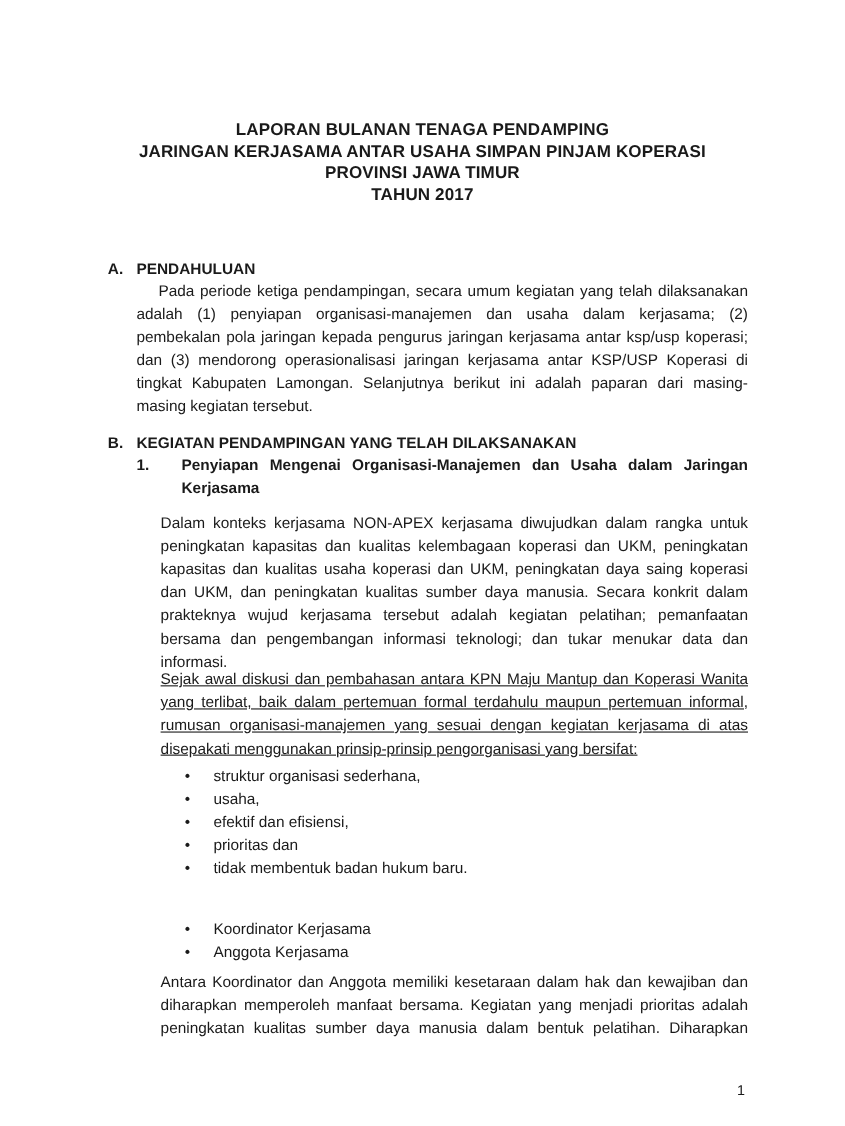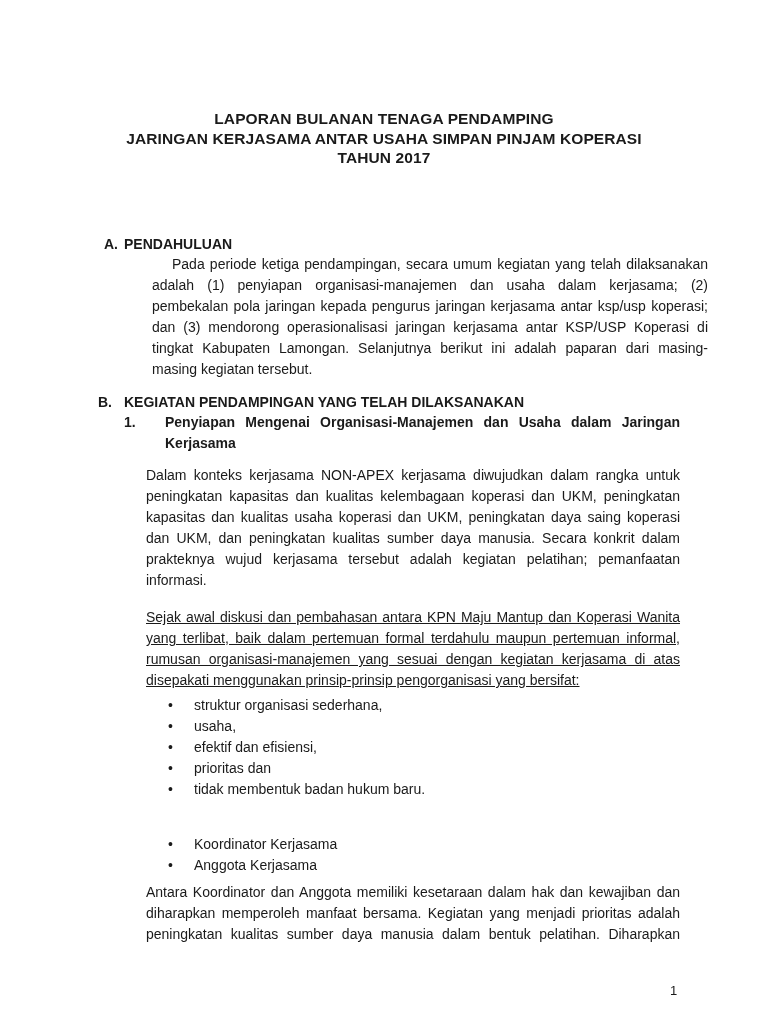--- a/index.html
+++ b/index.html
@@ -28,27 +28,28 @@
   .page-num { position: absolute; left: 670px; top: 966px; font-size: 13px; }
 </style>
 </head>
 <body>
 
 <div class="page">
 
   <div class="title-block">
     <div class="title-line">LAPORAN BULANAN TENAGA PENDAMPING</div>
     <div class="title-line">JARINGAN KERJASAMA ANTAR USAHA SIMPAN PINJAM KOPERASI</div>
+    <div class="title-line">PROVINSI JAWA TIMUR</div>
     <div class="title-line">TAHUN 2017</div>
   </div>
 
-  <div class="heading" style="left:98px; top:217px;text-align:center;">
+  <div class="heading" style="left:98px; top:217px;">
     <span class="mark">A.</span><span>PENDAHULUAN</span>
   </div>
-  <div class="para" style="left:124px; top:237px; width:556px;margin-left:28px;">
+  <div class="para" style="left:124px; top:237px; width:556px;">
     <span class="ln" style="padding-left:20px;">Pada periode ketiga pendampingan, secara umum kegiatan yang telah dilaksanakan</span>
     <span class="ln">adalah (1) penyiapan organisasi-manajemen dan usaha dalam kerjasama; (2)</span>
     <span class="ln">pembekalan pola jaringan kepada pengurus jaringan kerjasama antar ksp/usp koperasi;</span>
     <span class="ln">dan (3) mendorong operasionalisasi jaringan kerjasama antar KSP/USP Koperasi di</span>
     <span class="ln">tingkat Kabupaten Lamongan. Selanjutnya  berikut ini adalah paparan dari masing-</span>
     <span class="ln last">masing kegiatan tersebut.</span>
   </div>
 
   <div class="heading" style="left:98px; top:375px;">
     <span class="mark">B.</span><span>KEGIATAN PENDAMPINGAN YANG TELAH DILAKSANAKAN</span>
@@ -59,20 +60,21 @@
     <span class="ln">Penyiapan Mengenai Organisasi-Manajemen dan Usaha dalam Jaringan</span>
     <span class="ln last">Kerjasama</span>
   </div>
 
   <div class="para" style="left:146px; top:448px; width:534px;">
     <span class="ln">Dalam konteks kerjasama NON-APEX kerjasama diwujudkan dalam rangka untuk</span>
     <span class="ln">peningkatan kapasitas dan kualitas kelembagaan koperasi dan UKM, peningkatan</span>
     <span class="ln">kapasitas dan kualitas usaha koperasi dan UKM, peningkatan daya saing koperasi</span>
     <span class="ln">dan UKM, dan peningkatan kualitas sumber daya manusia. Secara konkrit dalam</span>
     <span class="ln">prakteknya wujud kerjasama tersebut adalah kegiatan pelatihan; pemanfaatan</span>
+    <span class="ln">bersama dan pengembangan informasi teknologi; dan tukar menukar data dan</span>
     <span class="ln last">informasi.</span>
   </div>
 
   <div class="para" style="left:146px; top:590px; width:534px;text-decoration:underline;">
     <span class="ln">Sejak awal diskusi dan pembahasan antara KPN Maju Mantup dan Koperasi Wanita</span>
     <span class="ln">yang terlibat, baik dalam pertemuan formal terdahulu maupun pertemuan informal,</span>
     <span class="ln">rumusan organisasi-manajemen yang sesuai dengan kegiatan kerjasama di atas</span>
     <span class="ln last">disepakati menggunakan prinsip-prinsip pengorganisasi yang bersifat:</span>
   </div>
 

